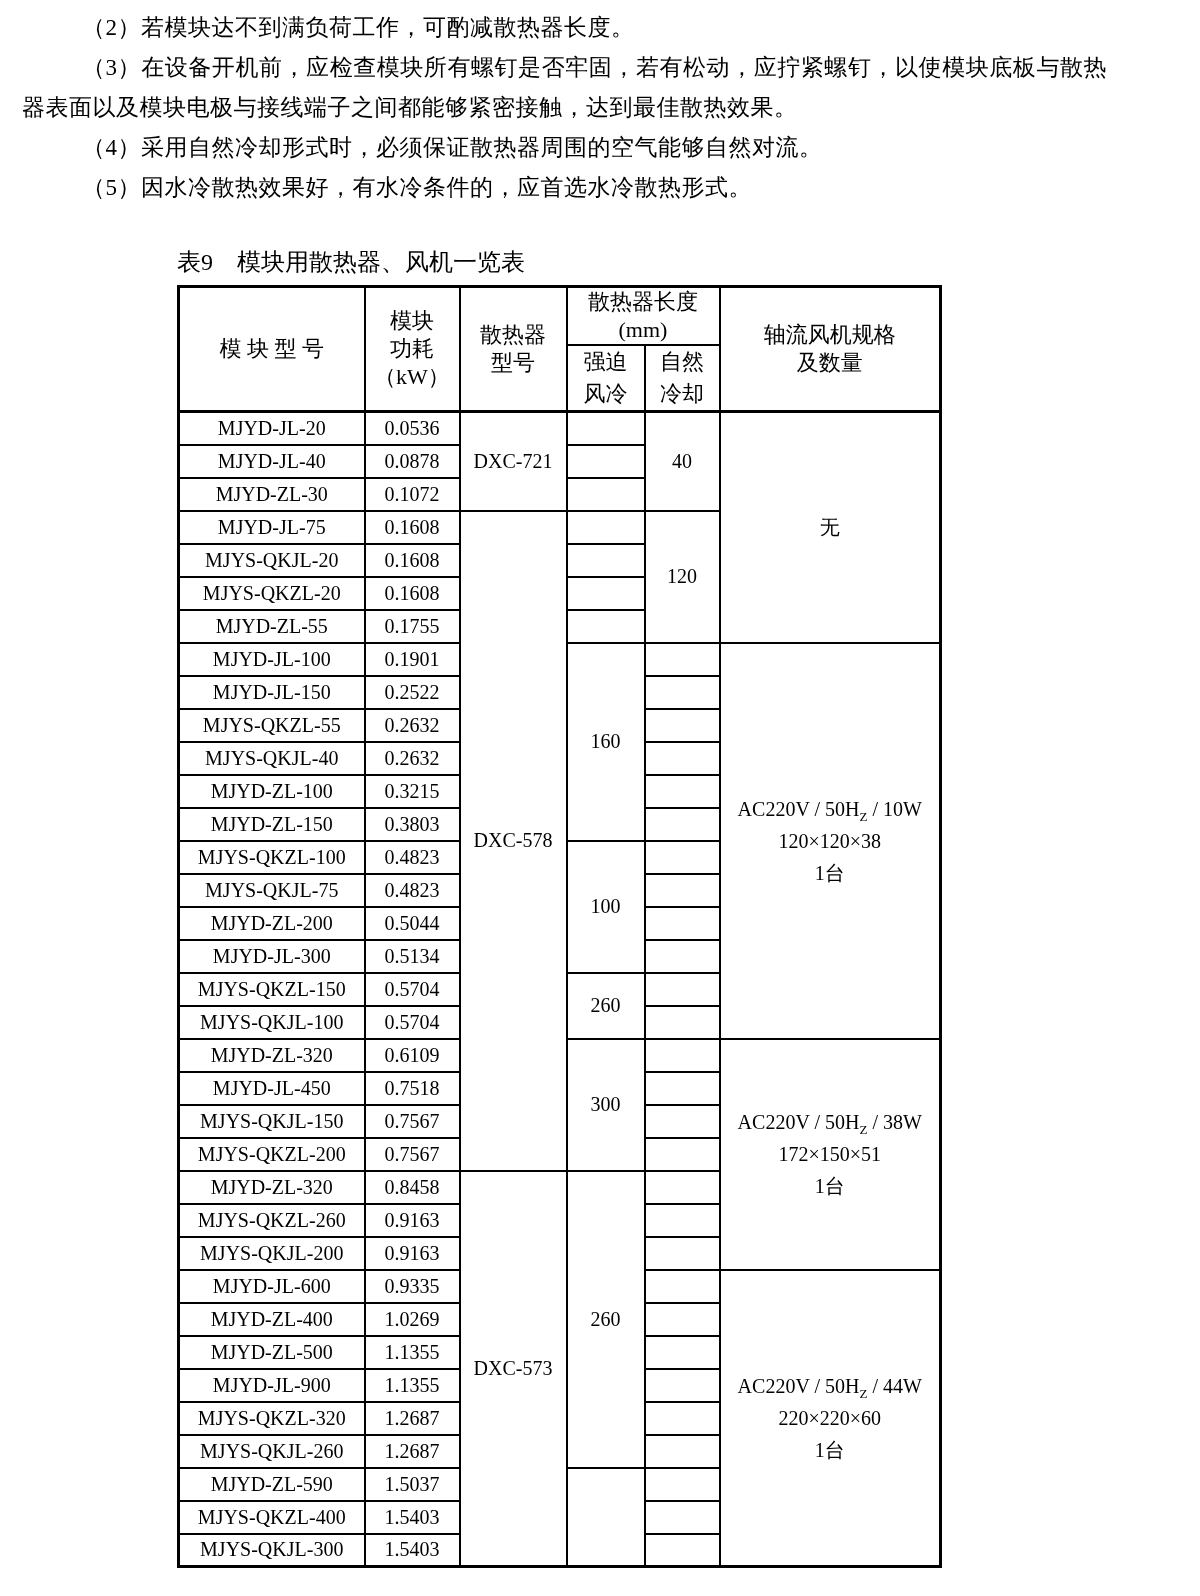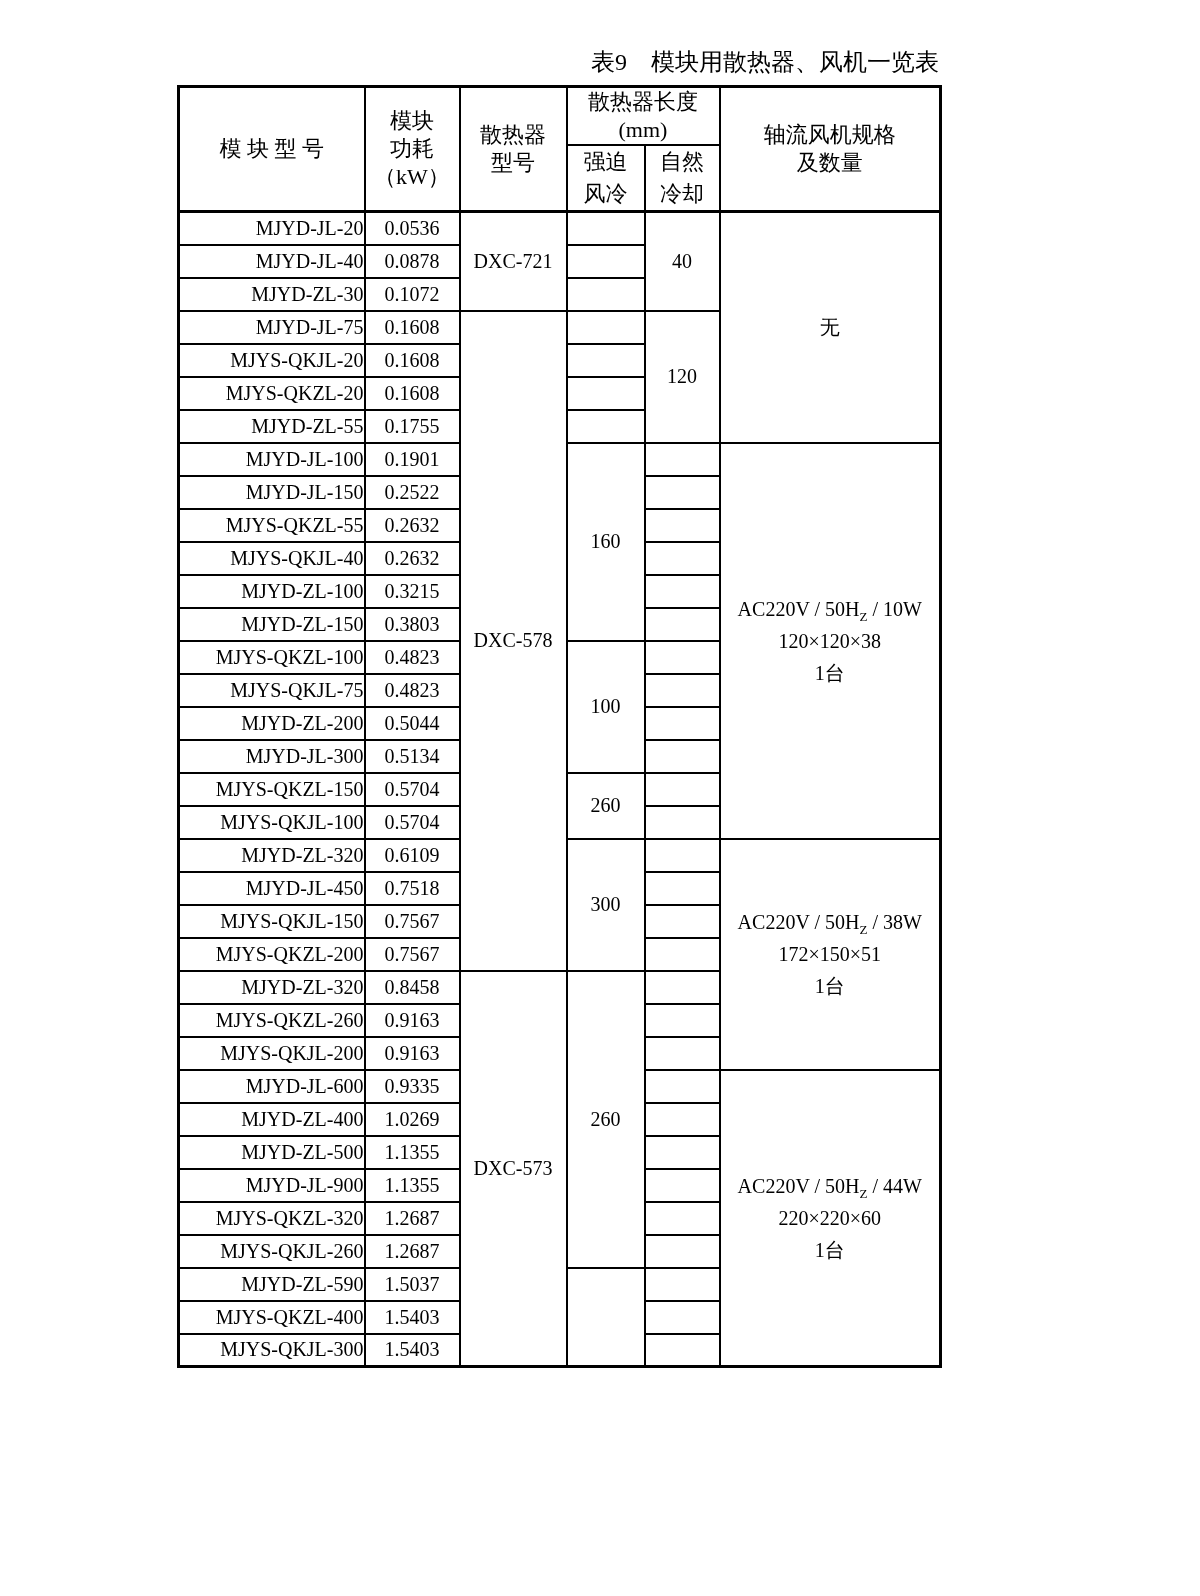--- a/index.html
+++ b/index.html
@@ -23,21 +23,21 @@
     width: 1085px;
     font-size: 23px;
     line-height: 40px;
     text-indent: 60px;
     text-align: justify;
     letter-spacing: 0.5px;
   }
   .table-caption {
     margin: 34px 0 0 155px;
     width: 762px;
-    text-align: right;
+    text-align: left;
     font-size: 24px;
     line-height: 40px;
   }
   table.sheet {
     margin: 3px 0 0 155px;
     border-collapse: collapse;
     table-layout: fixed;
     width: 762px;
     border: 3px solid #000;
   }
@@ -59,21 +59,21 @@
     vertical-align: middle;
     white-space: pre-line;
     line-height: 28px;
   }
   thead { border-bottom: 3px solid #000; }
   tr.h1 { height: 53px; }
   tr.h2 { height: 48px; }
   tr.h2 th { line-height: 32px; }
   tbody tr { height: 33px; }
   td.model {
-    text-align: right;
+    text-align: center;
     padding-left: 11px;
     font-size: 20px;
     margin-top: 44px;
   }
   td.power, td.merged {
     text-align: center;
     vertical-align: middle;
     font-size: 20px;
   }
   td.fan {
@@ -85,20 +85,26 @@
   td.fan sub {
     font-size: 13px;
     line-height: 0;
   }
 </style>
 </head>
 <body>
 
 <div class="doc">
 
+  <div class="paragraphs">
+    <p>（2）若模块达不到满负荷工作，可酌减散热器长度。</p>
+    <p>（3）在设备开机前，应检查模块所有螺钉是否牢固，若有松动，应拧紧螺钉，以使模块底板与散热器表面以及模块电极与接线端子之间都能够紧密接触，达到最佳散热效果。</p>
+    <p>（4）采用自然冷却形式时，必须保证散热器周围的空气能够自然对流。</p>
+    <p>（5）因水冷散热效果好，有水冷条件的，应首选水冷散热形式。</p>
+  </div>
 
   <div class="table-caption">表9　模块用散热器、风机一览表</div>
 
   <table class="sheet">
     <colgroup>
       <col class="c-model">
         <col class="c-power">
         <col class="c-heatsink">
       <col class="c-forced">
         <col class="c-natural">

